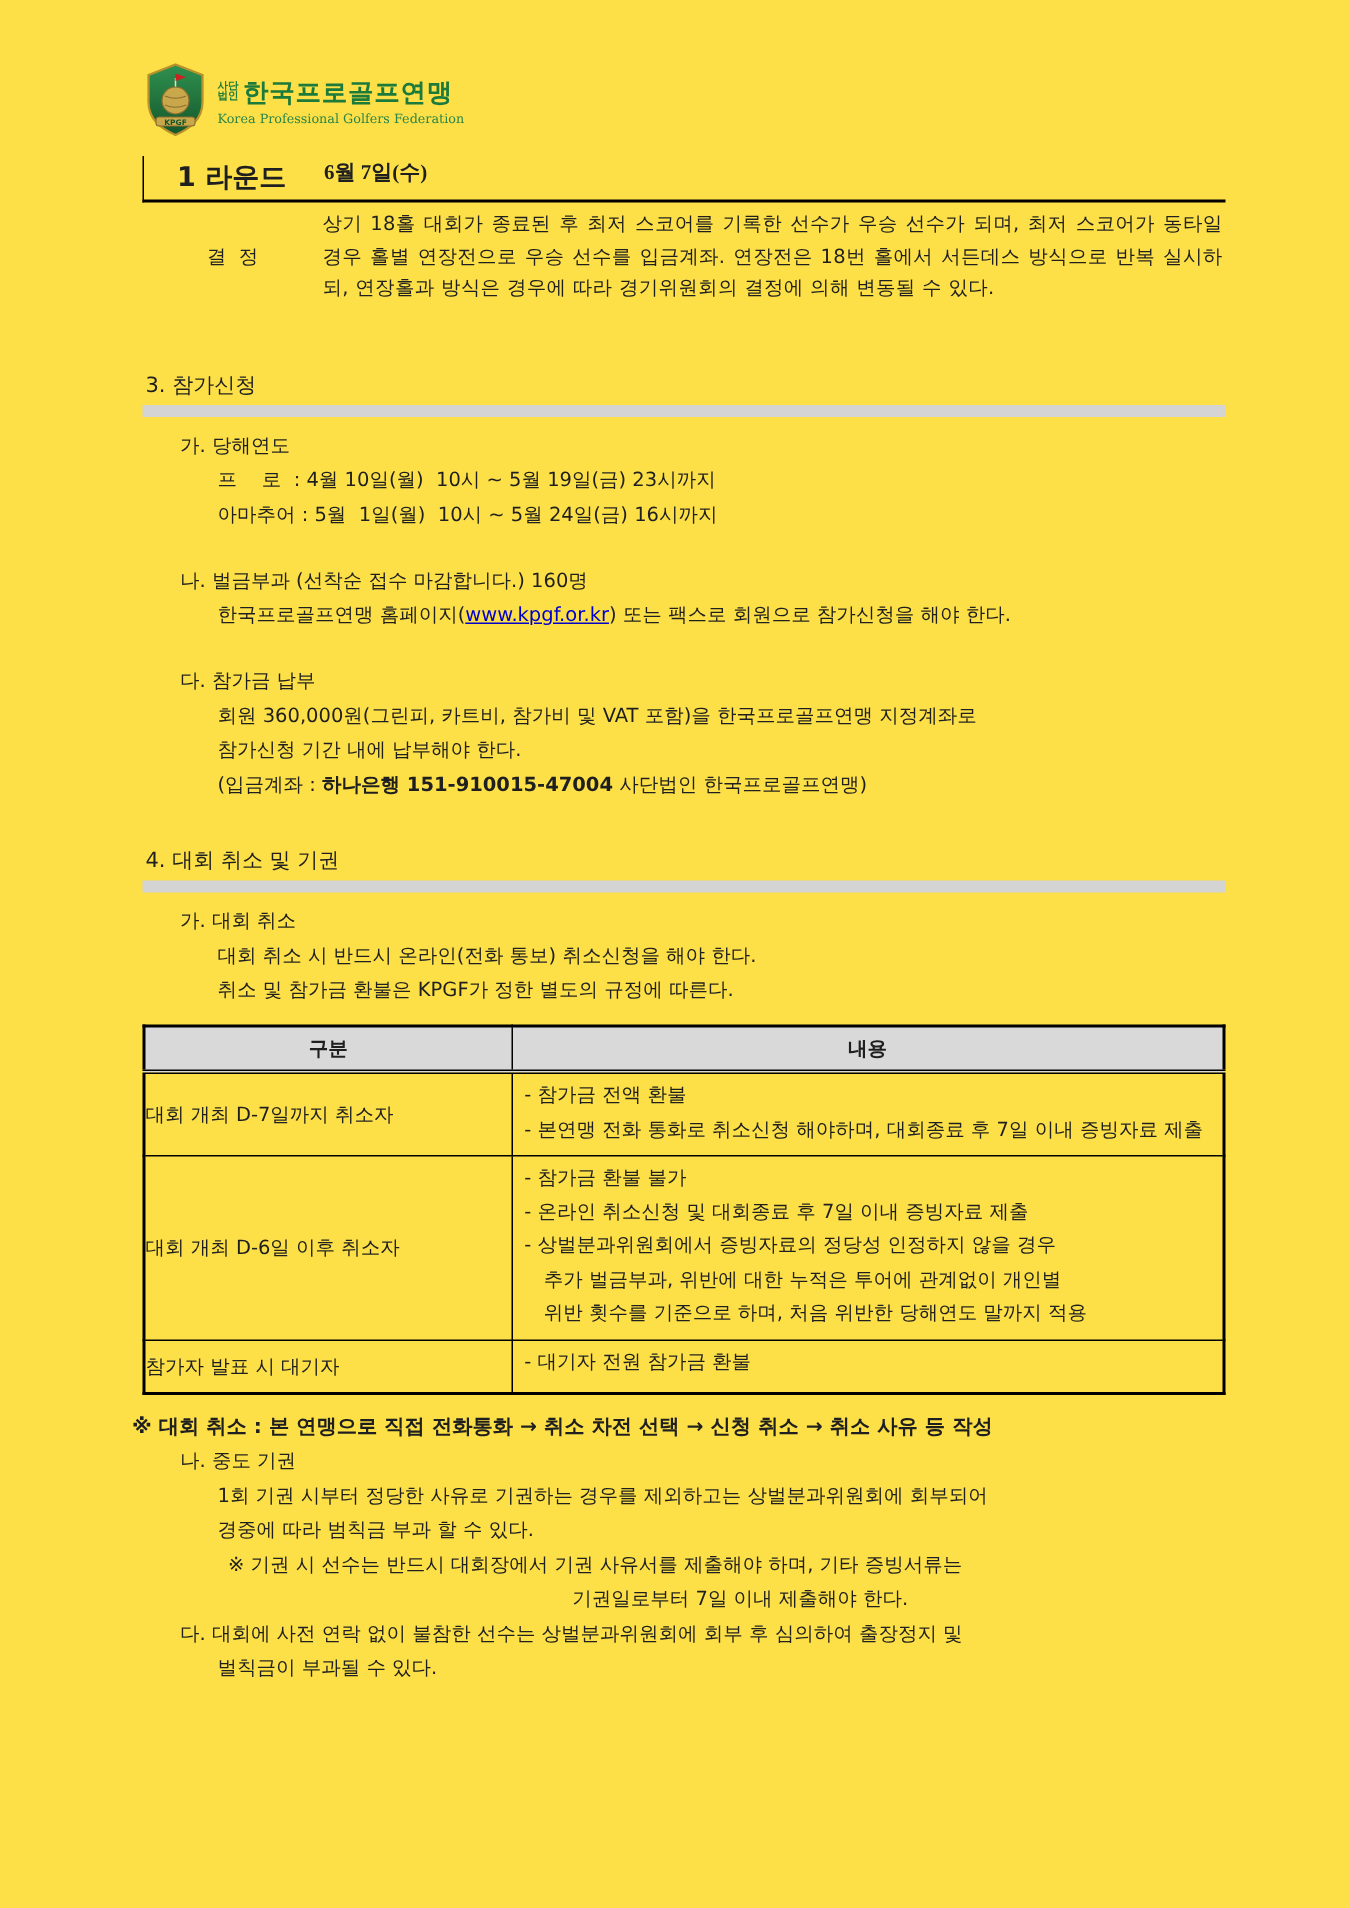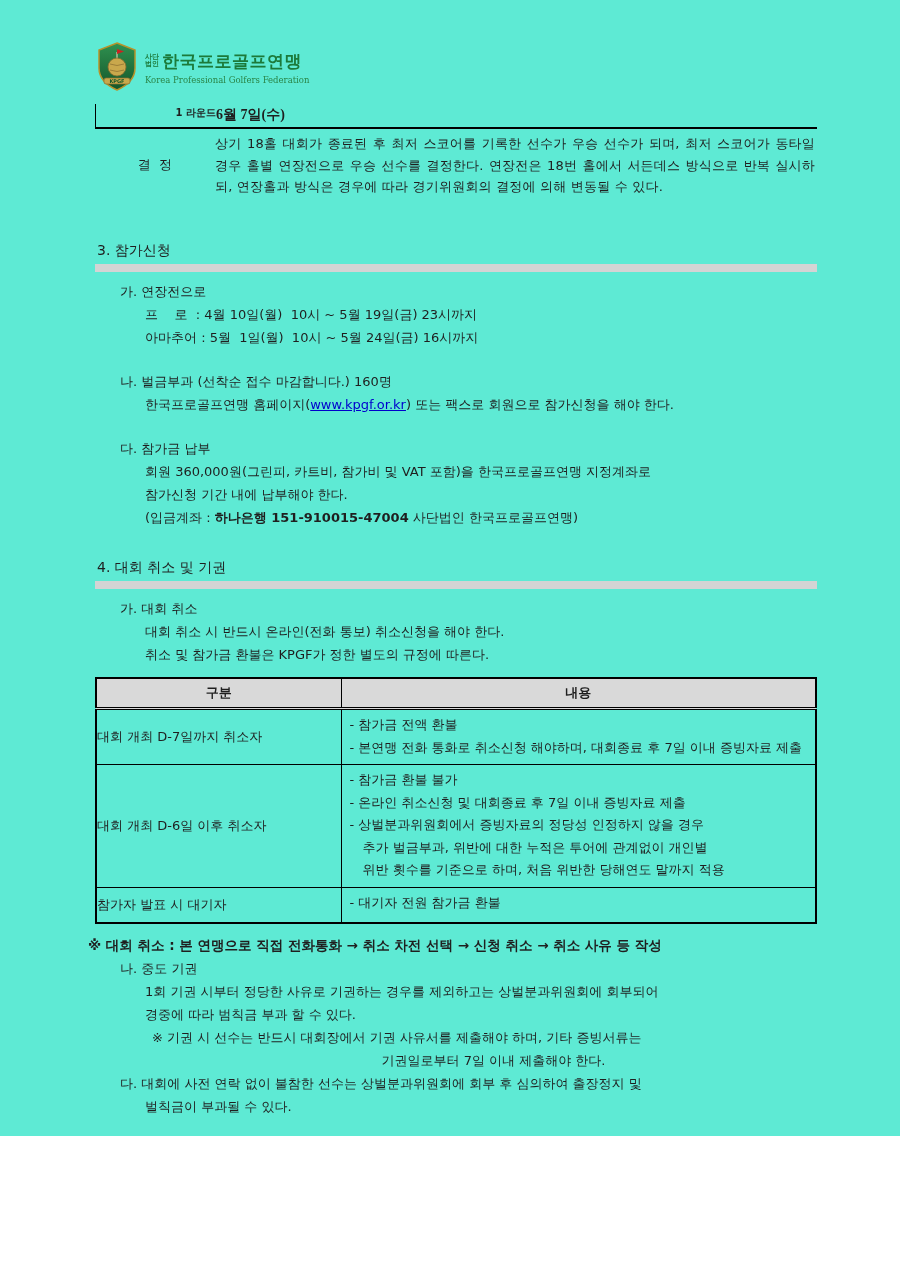--- a/index.html
+++ b/index.html
@@ -1,35 +1,35 @@
 <!DOCTYPE html>
 <html><head>
 <meta charset="utf-8">
 <style>
   * { margin:0; padding:0; box-sizing:border-box; }
   html,body { background:#ffffff; }
   .page {
-    width:900px; height:1136px; background:#5eead4; position:relative;
+    width:900px; height:1272px; background:#fde047; position:relative;
     font-family:"DejaVu Sans","Liberation Sans",sans-serif;
     color:#1f1f1f; font-size:13px; overflow:hidden;
   }
   .content { padding:40px 83px 0 95px; }
 
   
   .logo-row { display:flex; align-items:center; gap:8px; height:54px; margin-bottom:10px; margin-left:2px; }
   .logo-text { display:flex; flex-direction:column; justify-content:center; }
   .logo-kr { display:flex; align-items:center; gap:3px; }
   .logo-small { display:flex; flex-direction:column; font-size:7px; line-height:7px; color:#1c7a3a; font-weight:bold; }
   .logo-name { font-size:17px; font-weight:bold; color:#1c7a3a; letter-spacing:0.5px; }
   .logo-en { font-size:8.5px; color:#2a8547; margin-top:2px; font-family:"DejaVu Serif","Liberation Serif",serif; }
 
   
   .round-table { width:722px; margin-top:4px; }
   .round-head { display:flex; border-bottom:2px solid #000; border-left:1px solid #000; padding:2px 0 3px 0; }
-  .round-col1 { width:120px; padding-left:22px; font-weight:bold; font-size:10px;text-align:right; }
+  .round-col1 { width:120px; padding-left:22px; font-weight:bold; font-size:18px; }
   .round-col2 { font-weight:bold; font-size:14px;font-family:Liberation Serif, serif; }
   .round-body { display:flex; padding:4px 0 6px 0; }
   .round-label { width:120px; display:flex; align-items:center; justify-content:center; white-space:pre; font-size:13px; }
   .round-text { width:600px; line-height:21.5px; text-align:justify; letter-spacing:0.2px; }
 
   
   .sec-title { font-weight:normal; font-size:14px; margin-left:2px; }
   .sec-bar { height:8px; background:#d4d4d4; margin-top:4px; width:722px; }
 
   
@@ -92,31 +92,31 @@
       </div>
     </div>
 
     <div class="round-table">
       <div class="round-head">
         <div class="round-col1">1 라운드</div>
         <div class="round-col2">6월 7일(수)</div>
       </div>
       <div class="round-body">
         <div class="round-label">결  정</div>
-        <div class="round-text">상기 18홀 대회가 종료된 후 최저 스코어를 기록한 선수가 우승 선수가 되며, 최저 스코어가 동타일 경우 홀별 연장전으로 우승 선수를 결정한다. 연장전은 18번 홀에서 서든데스 방식으로 반복 실시하되, 연장홀과 방식은 경우에 따라 경기위원회의 결정에 의해 변동될 수 있다.</div>
+        <div class="round-text">상기 18홀 대회가 종료된 후 최저 스코어를 기록한 선수가 우승 선수가 되며, 최저 스코어가 동타일 경우 홀별 연장전으로 우승 선수를 입금계좌. 연장전은 18번 홀에서 서든데스 방식으로 반복 실시하되, 연장홀과 방식은 경우에 따라 경기위원회의 결정에 의해 변동될 수 있다.</div>
       </div>
     </div>
 
     <div class="gap-l"></div>
       <div style="height:8px"></div>
 
     <div class="sec-title">3. 참가신청</div>
     <div class="sec-bar"></div>
     <div style="height:8px"></div>
-    <div class="ind1">가. 연장전으로</div>
+    <div class="ind1">가. 당해연도</div>
     <div class="ind2p">프    로  : 4월 10일(월)  10시 ~ 5월 19일(금) 23시까지</div>
     <div class="ind2p">아마추어 : 5월  1일(월)  10시 ~ 5월 24일(금) 16시까지</div>
     <div class="gap-m"></div>
     <div class="ind1">나. 벌금부과 (선착순 접수 마감합니다.) 160명</div>
     <div class="ind2"><span>한국프로골프연맹 홈페이지(</span><a href="#" class="doclink">www.kpgf.or.kr</a><span>) 또는 팩스로 회원으로 참가신청을 해야 한다.</span></div>
     <div class="gap-m"></div>
     <div class="ind1">다. 참가금 납부</div>
     <div class="ind2">회원 360,000원(그린피, 카트비, 참가비 및 VAT 포함)을 한국프로골프연맹 지정계좌로</div>
     <div class="ind2">참가신청 기간 내에 납부해야 한다.</div>
     <div class="ind2"><span>(입금계좌 : </span><span class="bold">하나은행 151-910015-47004</span><span> 사단법인 한국프로골프연맹)</span></div>

